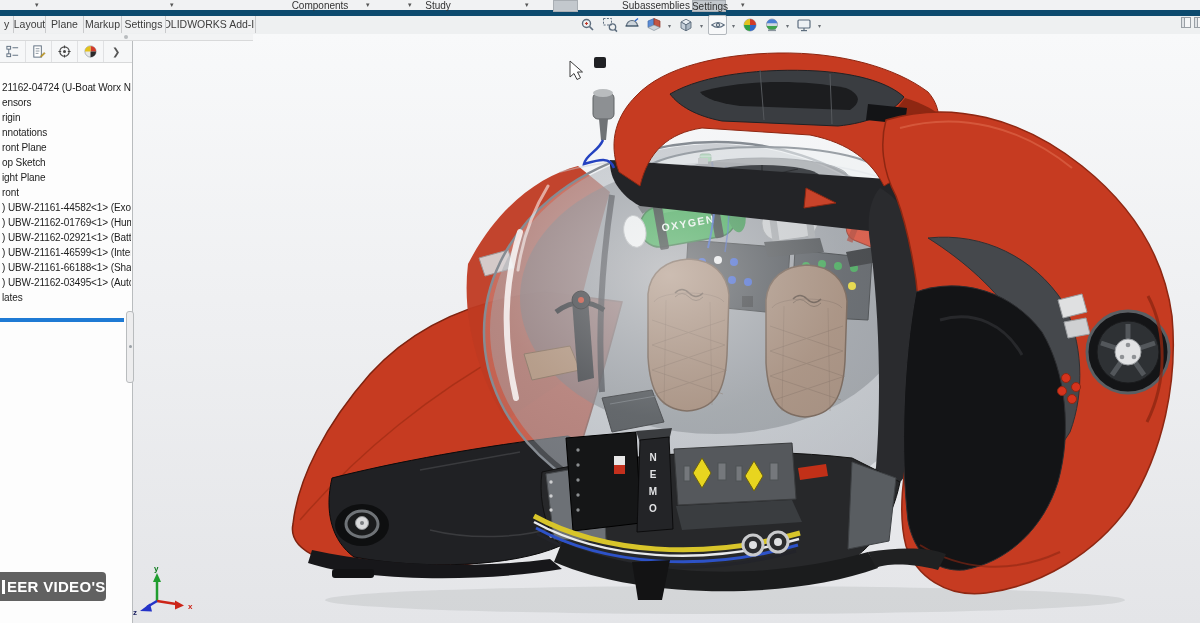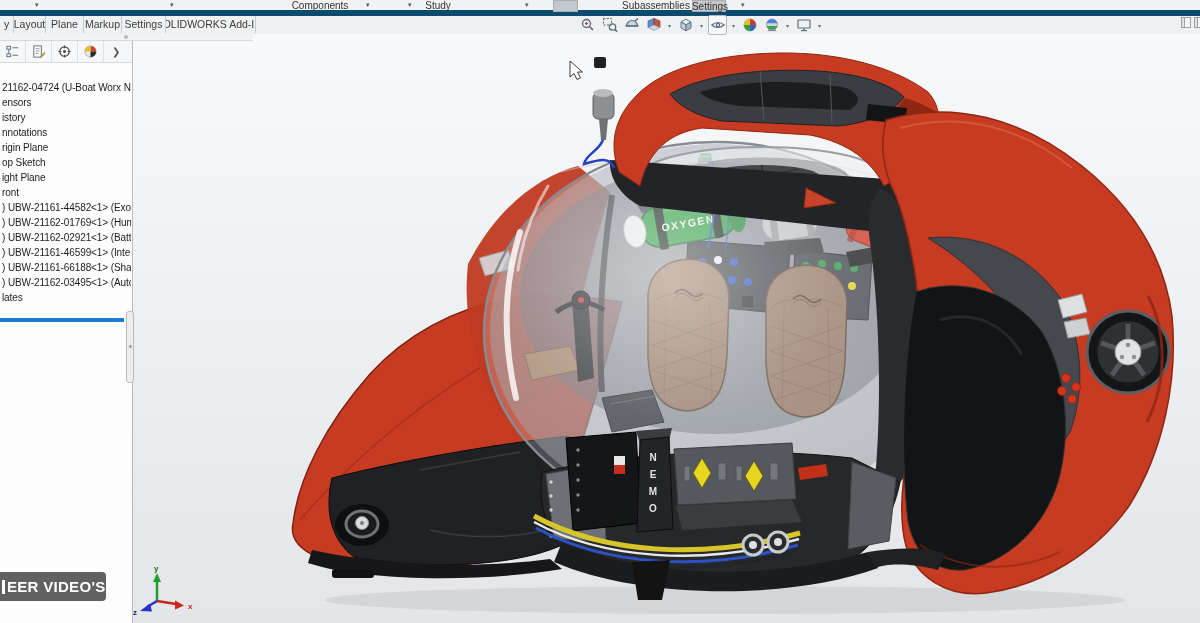--- a/index.html
+++ b/index.html
@@ -213,23 +213,23 @@
           <path d="M8,2a6,6 0 0 1 6,6L8,8Z" fill="#d23b2a"></path>
           <path d="M14,8a6,6 0 0 1 -6,6L8,8Z" fill="#2b2b2b"></path>
           <path d="M2,8a6,6 0 0 1 6,-6L8,8Z" fill="#e3c21d"></path>
         </svg>
     </div>
     <span class="ptab-exp">❯</span>
   </div>
   <div class="tree">
     <div class="tree-row">21162-04724 (U-Boat Worx NEMO)</div>
     <div class="tree-row">ensors</div>
-    <div class="tree-row">istory</div>
+    <div class="tree-row">rigin</div>
     <div class="tree-row">nnotations</div>
-    <div class="tree-row">rigin Plane</div>
+    <div class="tree-row">ront Plane</div>
     <div class="tree-row">op Sketch</div>
     <div class="tree-row">ight Plane</div>
     <div class="tree-row">ront</div>
     <div class="tree-row">) UBW-21161-44582&lt;1&gt; (Exostruct</div>
     <div class="tree-row">) UBW-21162-01769&lt;1&gt; (Human P</div>
     <div class="tree-row">) UBW-21162-02921&lt;1&gt; (Battery Sy</div>
     <div class="tree-row">) UBW-21161-46599&lt;1&gt; (Interior)</div>
     <div class="tree-row">) UBW-21161-66188&lt;1&gt; (Shape Ele</div>
     <div class="tree-row">) UBW-21162-03495&lt;1&gt; (Auto Con</div>
     <div class="tree-row">lates</div>

